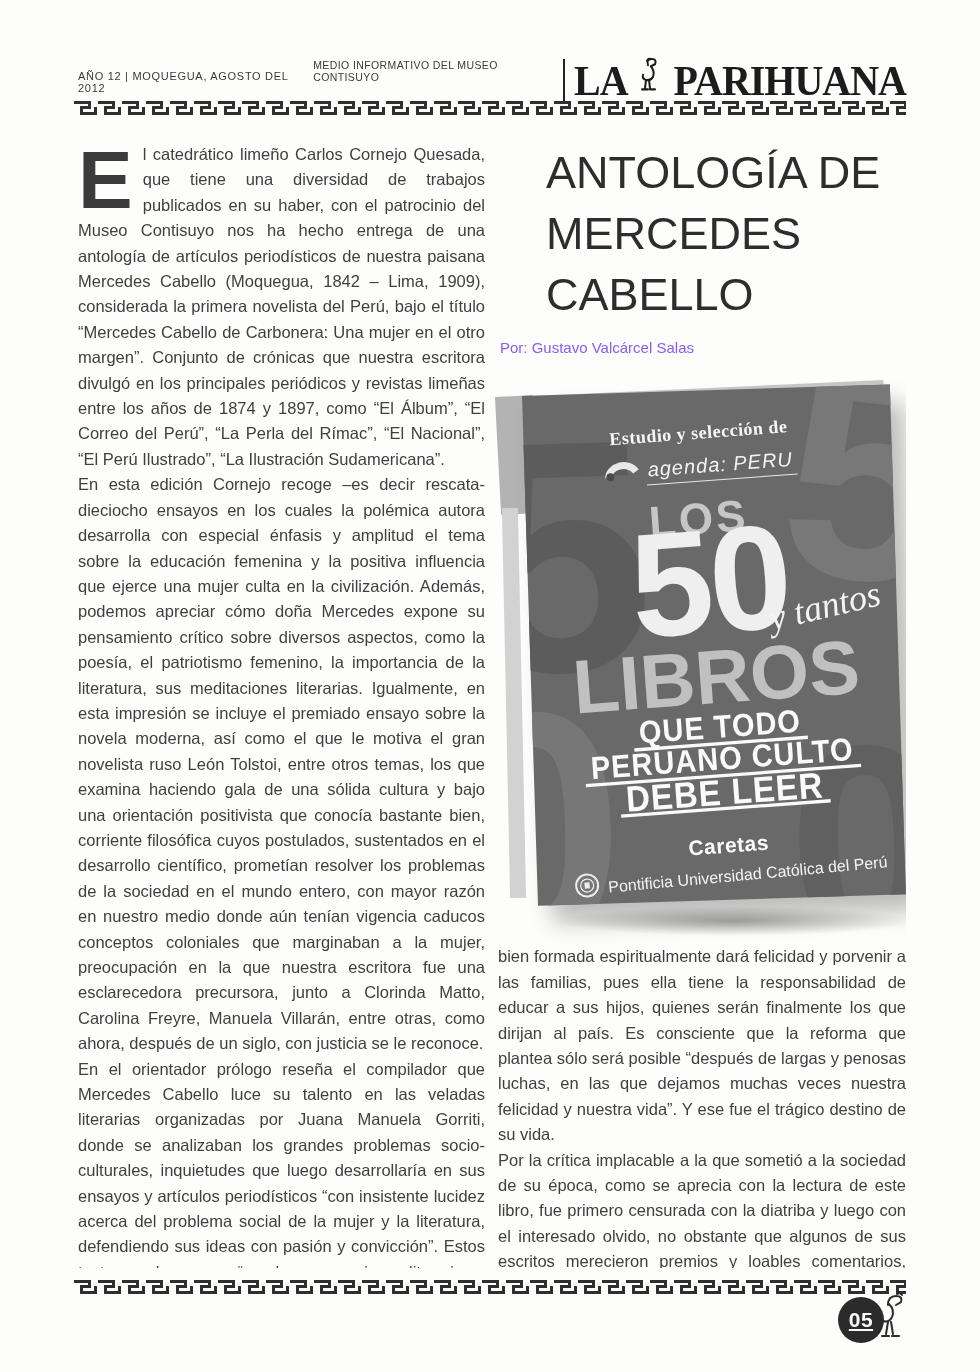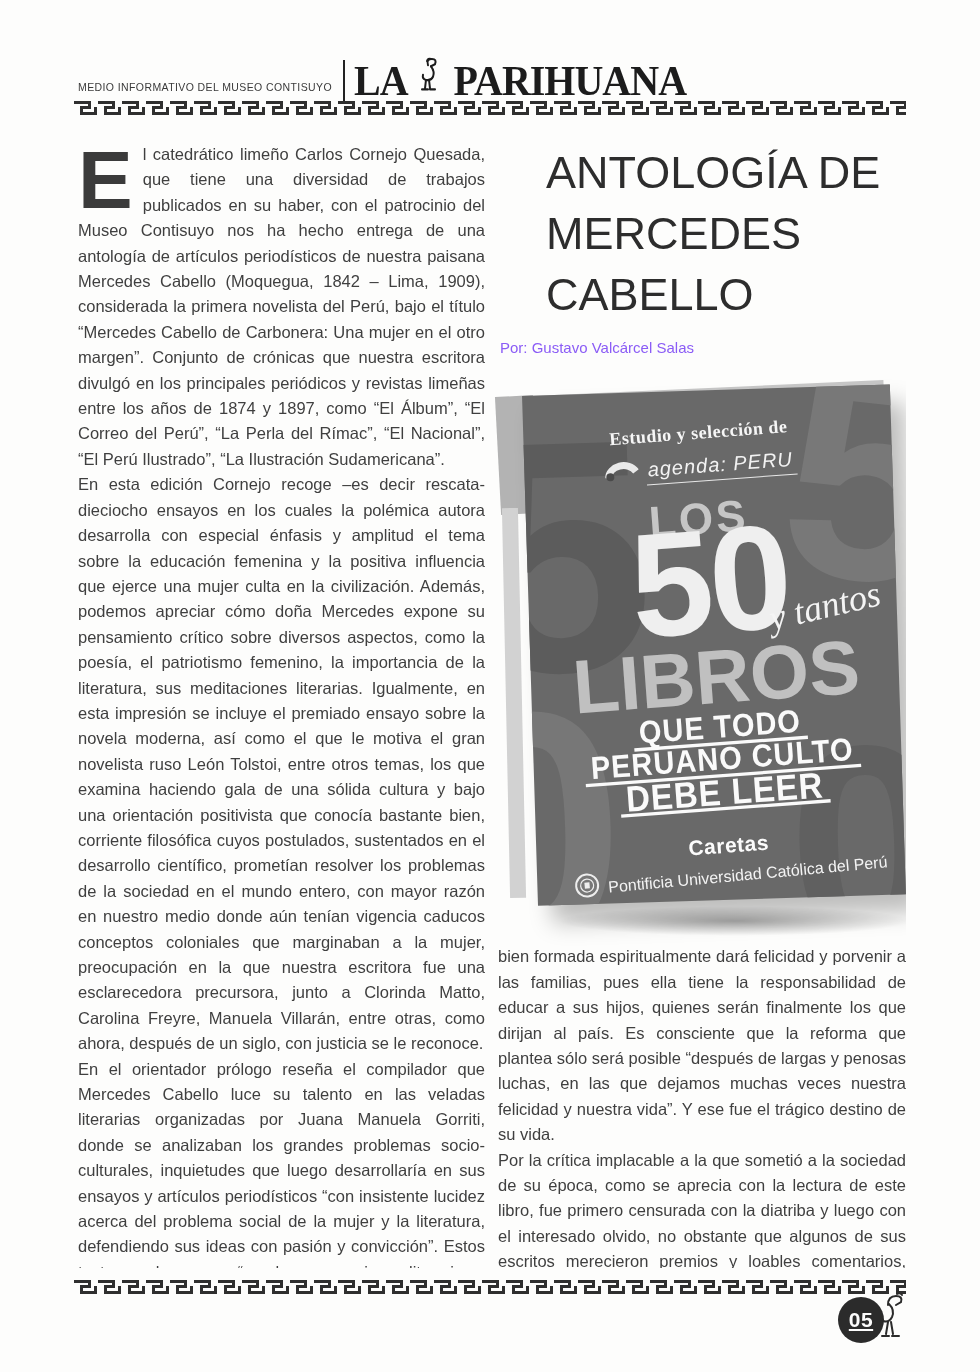--- a/index.html
+++ b/index.html
@@ -8,21 +8,21 @@
     position:relative; width:980px; height:1372px; margin:0 auto;
     background:#fdfdfc; overflow:hidden; color:#3d3d3d;
     font-family:"Liberation Sans", sans-serif;
   }
   
   .header {
     position:absolute; left:78px; right:74px; top:56px; height:46px;
     display:flex; align-items:flex-end; justify-content:space-between;
   }
   .issue-info { font-size:11px; letter-spacing:.7px; color:#3a3a3a; padding-bottom:8px; }
-  .head-right { display:flex; align-items:flex-end; }
+  .head-right { display:flex; }
   .tagline { font-size:10.5px; letter-spacing:.4px; color:#3a3a3a; padding-bottom:9px; }
   .mast-sep { width:2px; height:42px; background:#222; margin:0 9px 0 11px; }
   .masthead { display:flex; align-items:flex-end; font-family:"Liberation Serif", serif; font-size:40px; line-height:40px; color:#1c1c1c; letter-spacing:-1px; transform:scaleY(1.05); transform-origin:bottom; }
   .masthead .word { font-weight:600; }
   .mast-bird { margin:0 4px 2px 6px; }
   
   .strip { position:absolute; left:74px; right:74px; height:16px; }
   .strip-top { top:100px; }
   .strip-bottom { top:1279px; }
   
@@ -70,20 +70,21 @@
   
   .page-badge { position:absolute; right:70px; top:1291px; width:72px; height:58px; }
   .badge-circle { position:absolute; left:0; top:6px; width:46px; height:46px; border-radius:50%; background:#2b2b2b; color:#fcfcfc; font-size:21px; font-weight:700; display:flex; align-items:center; justify-content:center; letter-spacing:.5px;text-decoration:underline; }
 </style>
 </head>
 <body>
 
 <div class="page">
 
   <div class="header">
+    <div class="issue-info">AÑO 12  |  MOQUEGUA, AGOSTO DEL 2012</div>
     <div class="head-right">
       <div class="tagline">MEDIO INFORMATIVO DEL MUSEO CONTISUYO</div>
       <div class="mast-sep"></div>
       <div class="masthead">
         <span class="word">LA</span>
         <span class="mast-bird">
           <svg width="36" height="34" viewBox="0 0 36 34">
             <g fill="none" stroke="#1c1c1c" stroke-width="2" stroke-linecap="round">
               <path d="M14 8 q-2 -6 4 -6 q5 0 3 5 l-4 2"></path>
               <path d="M13 4 q1 -3 4 -2"></path>

